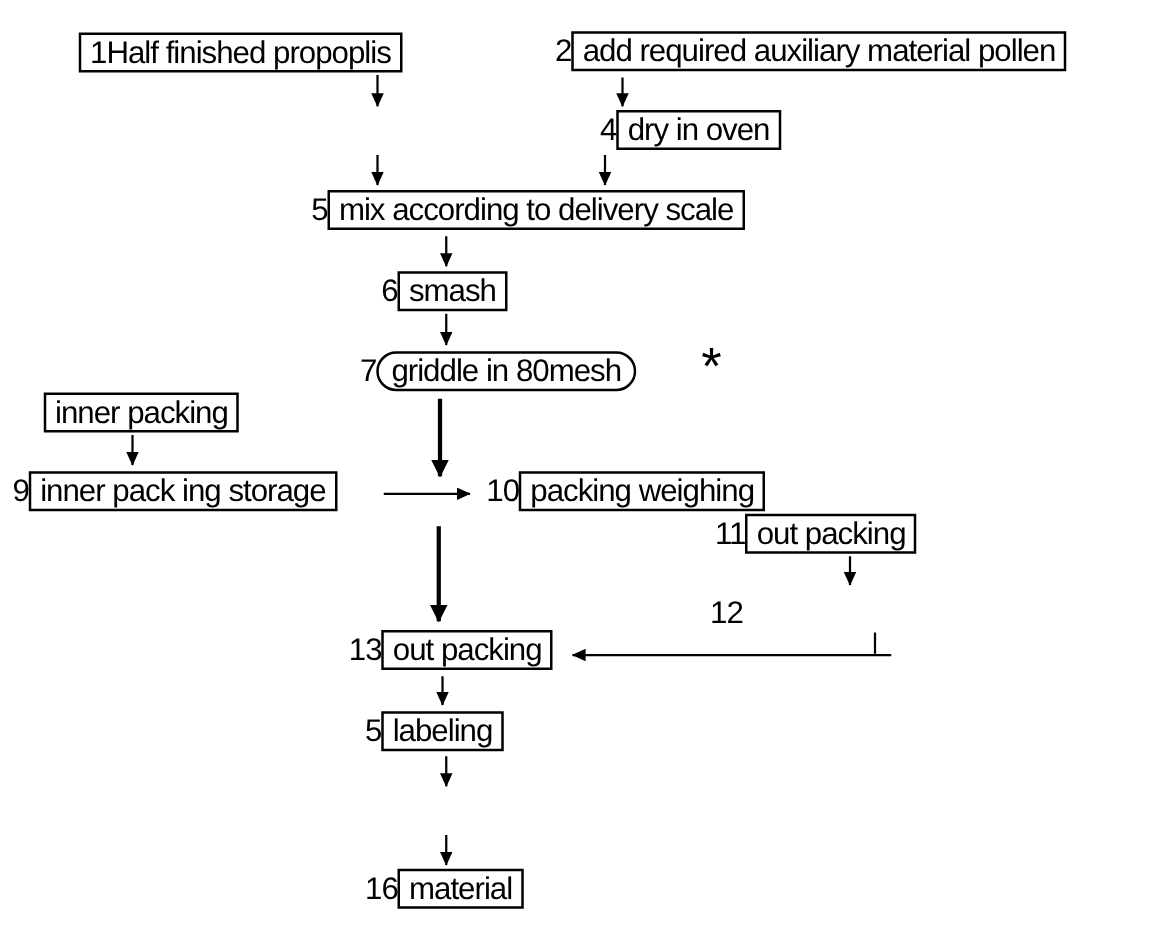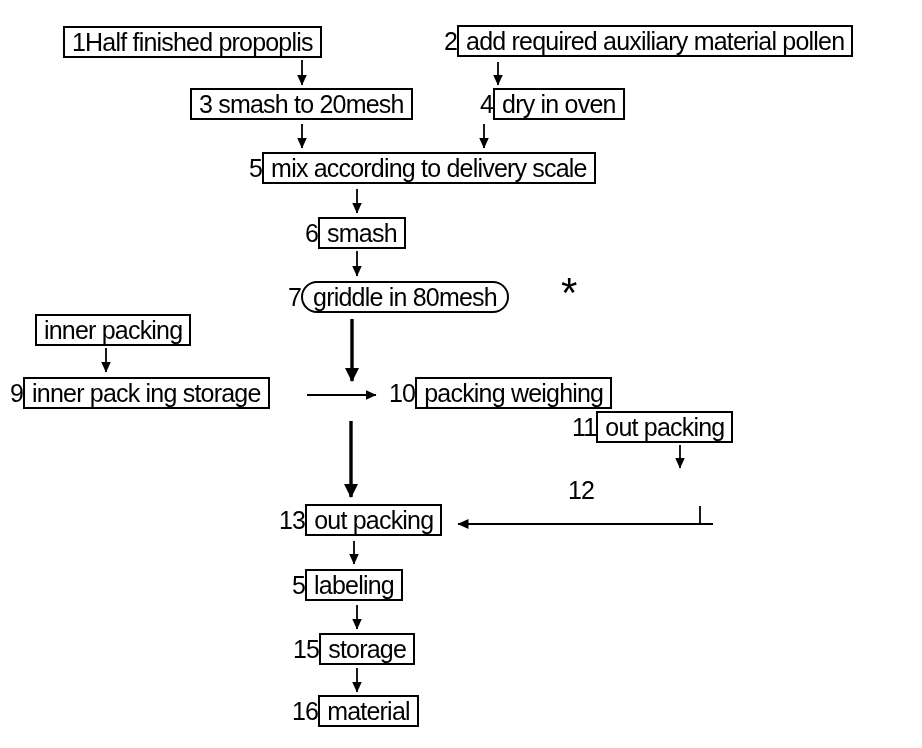--- a/index.html
+++ b/index.html
@@ -93,24 +93,20 @@
   <div class="node" style="left:63px; top:26px">
     <span class="num"></span>
       <span class="box">1Half finished propoplis</span>
   </div>
 
   <div class="node" style="left:444px; top:25px">
     <span class="num">2</span>
       <span class="box">add required auxiliary material pollen</span>
   </div>
 
-  <div class="node" style="left:190px; top:88px">
-    <span class="num"></span>
-      <span class="box">3 smash to 20mesh</span>
-  </div>
 
   <div class="node" style="left:480px; top:88px">
     <span class="num">4</span>
       <span class="box">dry in oven</span>
   </div>
 
   <div class="node" style="left:249px; top:152px">
     <span class="num">5</span>
       <span class="box">mix according to delivery scale</span>
   </div>
@@ -154,23 +150,19 @@
   <div class="node" style="left:279px; top:504px">
     <span class="num">13</span>
       <span class="box">out packing</span>
   </div>
 
   <div class="node" style="left:292px; top:569px">
     <span class="num">5</span>
       <span class="box">labeling</span>
   </div>
 
-  <div class="node" style="left:293px; top:633px">
-    <span class="num">15</span>
-      <span class="box">storage</span>
-  </div>
 
   <div class="node" style="left:292px; top:695px">
     <span class="num">16</span>
       <span class="box">material</span>
   </div>
 
 </div>
 
 </body></html>

